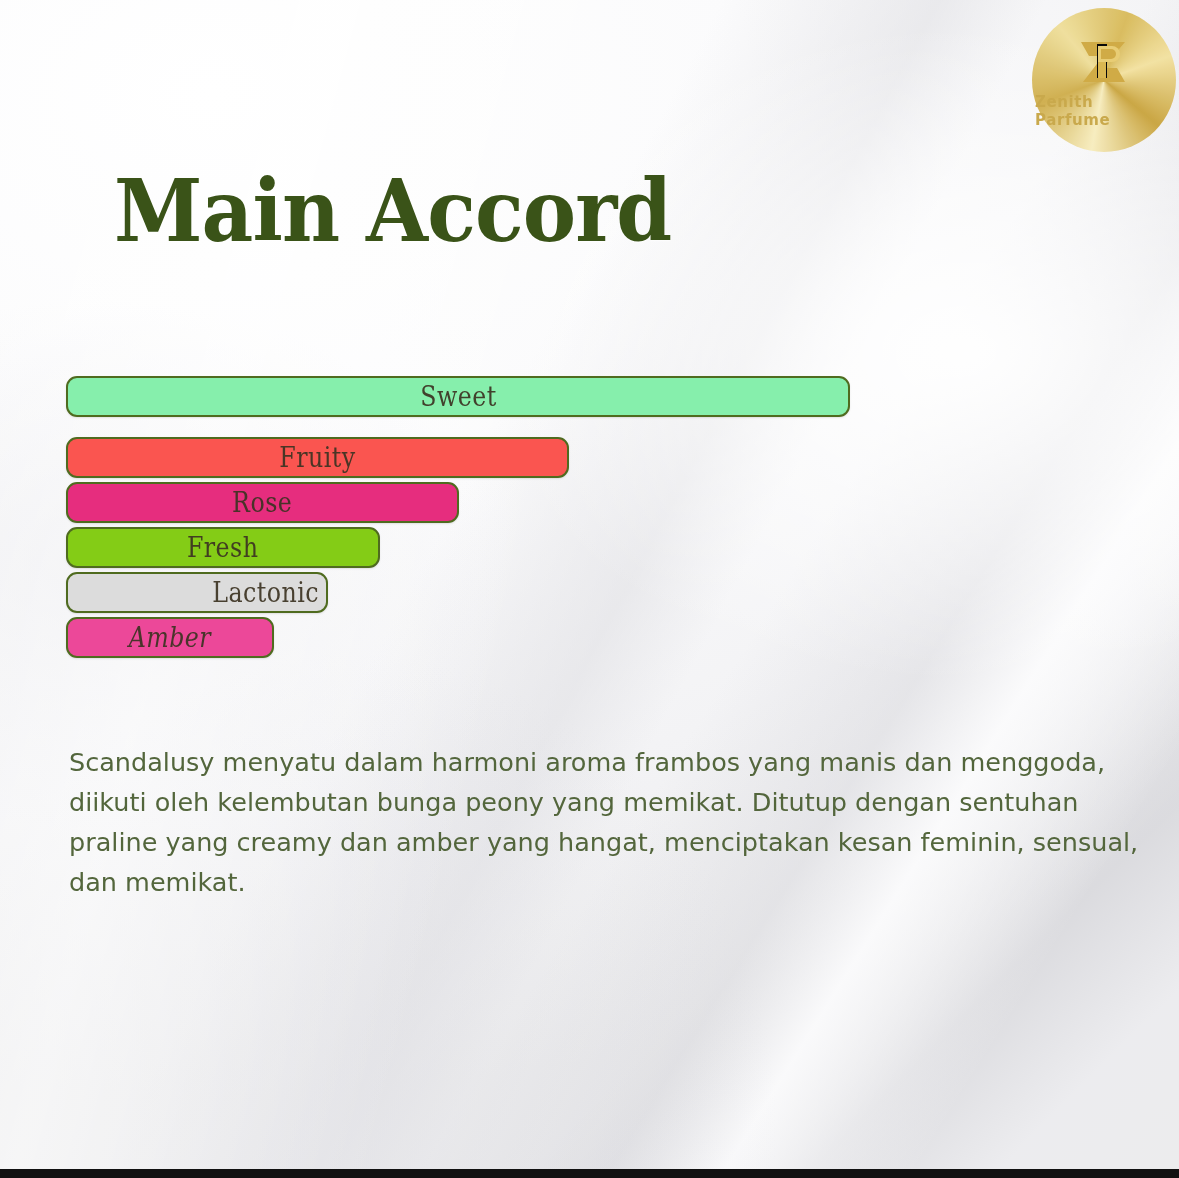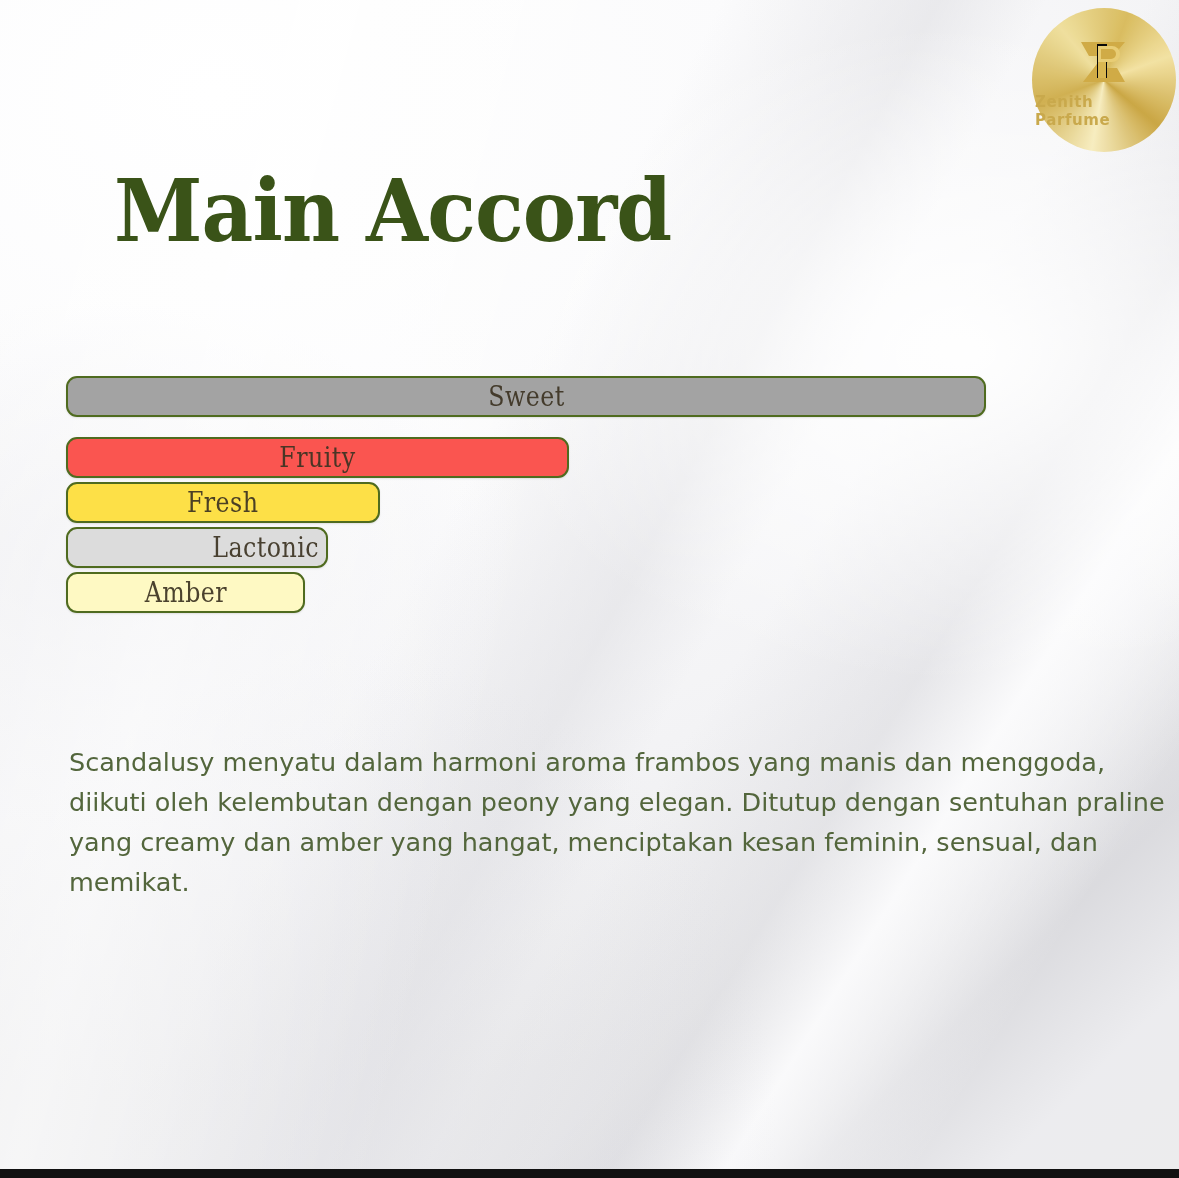--- a/index.html
+++ b/index.html
@@ -184,42 +184,47 @@
       <path d="M25 8 h14 a8 8 0 0 1 0 16 h-14 z" fill="#e8cc70"></path>
       <path d="M28 11 h10 a5 5 0 0 1 0 10 h-10 z" fill="#cfa83f"></path>
     </svg>
     <div class="logo-text">Zenith Parfume</div>
   </div>
 
   <div class="title">Main Accord</div>
 
   <div class="chart">
       <div class="bar-row">
-        <div class="bar" style="width: 920px; background: #a3a3a3; border-color: rgb(79, 107, 31);">
+        <div class="bar" style="width: 784px; background: #86efac; border-color: rgb(79, 107, 31);">
           <span class="bar-label">Sweet</span>
         </div>
       </div>
       <div class="bar-row">
         <div class="bar" style="width: 503px; background: rgb(250, 85, 80); border-color: rgb(79, 107, 31); margin-top: 16px;">
           <span class="bar-label">Fruity</span>
         </div>
       </div>
       <div class="bar-row">
-        <div class="bar" style="width: 314px; background: #fde047; border-color: rgb(79, 107, 31);">
+        <div class="bar" style="width: 393px; background: rgb(230, 45, 126); border-color: rgb(79, 107, 31);">
+          <span class="bar-label">Rose</span>
+        </div>
+      </div>
+      <div class="bar-row">
+        <div class="bar" style="width: 314px; background: #84cc16; border-color: rgb(79, 107, 31);">
           <span class="bar-label">Fresh</span>
         </div>
       </div>
       <div class="bar-row">
         <div class="bar" style="width: 262px; background: rgb(220, 220, 220); border-color: rgb(79, 107, 31); justify-content: flex-end;">
           <span class="bar-label">Lactonic</span>
         </div>
       </div>
       <div class="bar-row">
-        <div class="bar" style="width: 239px; background: #fef9c3; border-color: rgb(79, 107, 31);">
+        <div class="bar" style="width: 208px; background: #ec4899; border-color: rgb(79, 107, 31); font-style: italic;">
           <span class="bar-label">Amber</span>
         </div>
       </div>
     </div>
 
-  <div class="desc">Scandalusy menyatu dalam harmoni aroma frambos yang manis dan menggoda, diikuti oleh kelembutan dengan peony yang elegan. Ditutup dengan sentuhan praline yang creamy dan amber yang hangat, menciptakan kesan feminin, sensual, dan memikat.</div>
+  <div class="desc">Scandalusy menyatu dalam harmoni aroma frambos yang manis dan menggoda, diikuti oleh kelembutan bunga peony yang memikat. Ditutup dengan sentuhan praline yang creamy dan amber yang hangat, menciptakan kesan feminin, sensual, dan memikat.</div>
 
   <div class="bottom-bar"></div>
 </div>
 
 </body></html>

